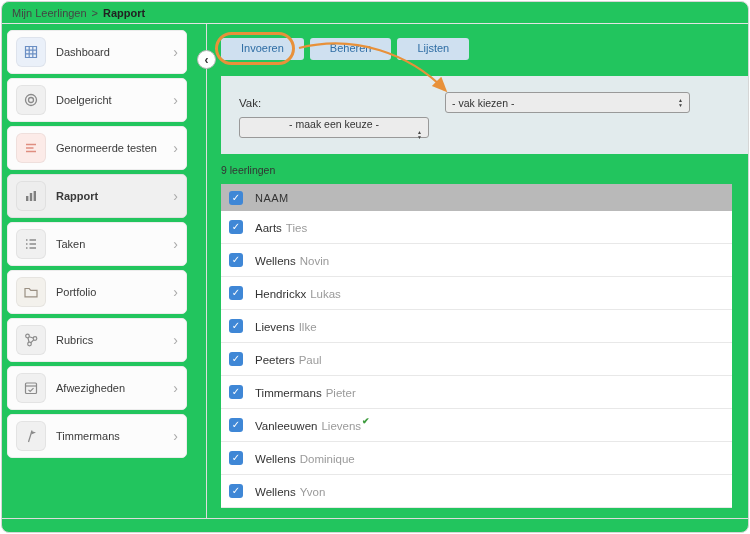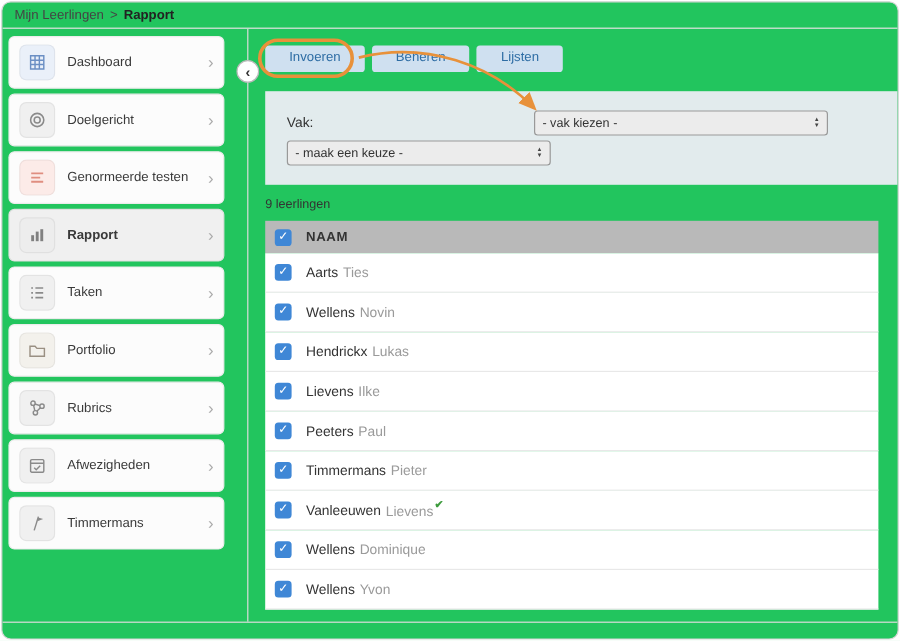--- a/index.html
+++ b/index.html
@@ -38,28 +38,28 @@
   .tab { background:#cfe0f0; color:#2e6da4; font-size:11px; padding:5px 20px; border-radius:3px; cursor:pointer; line-height:1; }
 
   .annot-ellipse { position:absolute; left:8px; top:8px; width:80px; height:33px; border:3px solid #E8913A; border-radius:17px; pointer-events:none; }
   .annot-arrow { position:absolute; left:88px; top:14px; pointer-events:none; }
 
   .panel { background:#e2ebed; padding:12px 0 12px 18px; }
   .form-row { display:flex; align-items:center; margin:4px 0; }
   .form-label { width:206px; font-size:11.5px; color:#333; }
   .select { height:21px; background:#ececec; border:1px solid #999; border-radius:3px; display:flex; align-items:center; padding:0 6px; font-size:10.5px; color:#333; cursor:pointer; }
   .sel-vak { width:245px; }
-  .sel-toets { width:220px; }
+  .sel-toets { width:190px;flex-direction:column; }
   .sel-arrows { margin-left:auto; display:flex; flex-direction:column; align-items:center; line-height:4.5px; font-size:5px; color:#444; padding-left:8px; }
 
   .count { font-size:10.5px; color:#333; margin:10px 0 8px; }
 
   .table { margin-right:16px; }
   .thead { display:flex; align-items:center; background:#b9b9b9; height:27px; padding:0 8px; gap:12px; }
-  .th-name { font-size:11px; font-weight:bold; color:#333; letter-spacing:0.5px; }
+  .th-name { font-size:11px; font-weight:normal; color:#333; letter-spacing:0.5px; }
   .row { display:flex; align-items:center; height:33px; padding:0 8px; gap:12px; border-bottom:1px solid #e8e8e8; background:#fff; }
   .cb { width:14px; height:14px; background:#3f87d6; border-radius:3px; display:flex; align-items:center; justify-content:center; color:#fff; font-size:10px; line-height:1; flex:none; cursor:pointer; }
   .name-cell { white-space:nowrap; }
   .last { font-size:11.5px; font-weight:normal; color:#333; }
   .first { font-size:11.5px; color:#9a9a9a; margin-left:4px; }
   .badge { color:#3d9b3d; font-size:9px; vertical-align:super; margin-left:1px; font-weight:bold; }
 </style>
 </head>
 <body>
 

